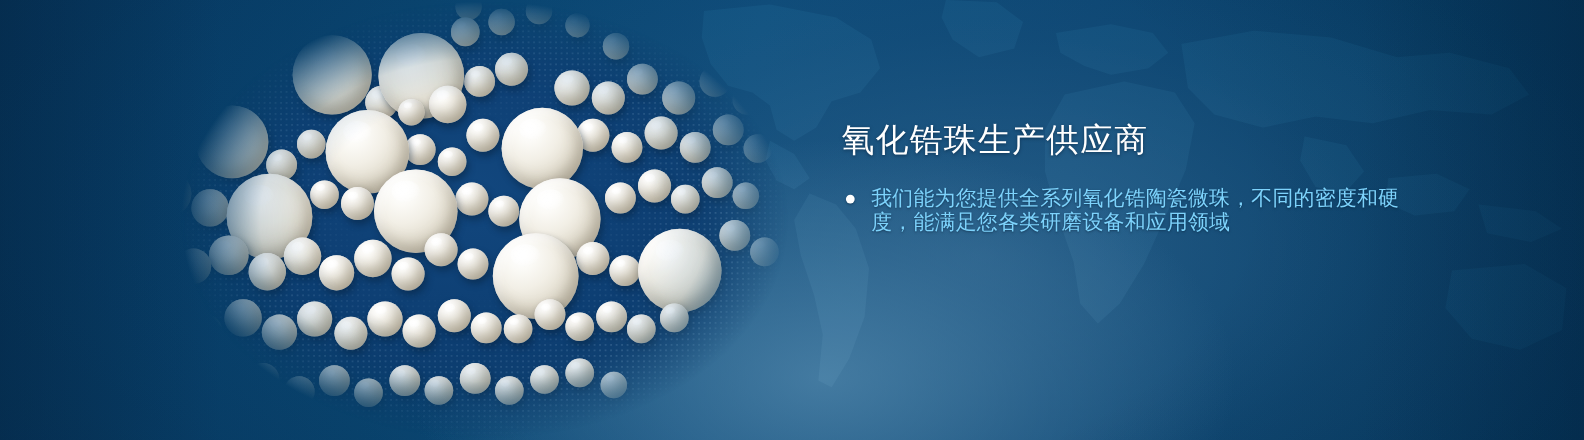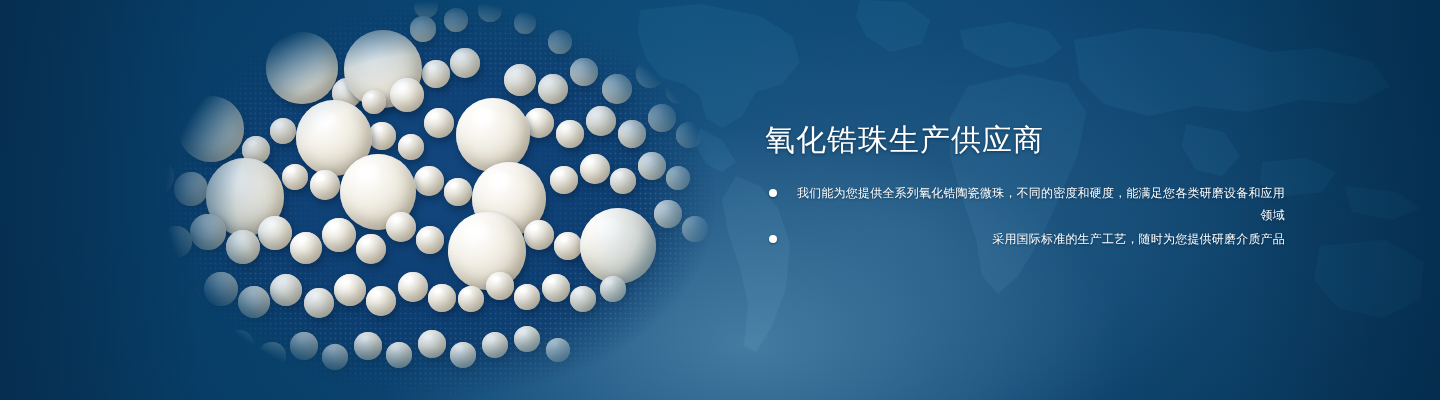--- a/index.html
+++ b/index.html
@@ -76,48 +76,47 @@
     left:21%; top:13%;
     width:34%; height:26%;
     border-radius:50%;
     background:radial-gradient(ellipse at 40% 38%, rgba(255,255,255,.96) 0%, rgba(255,255,255,.55) 48%, rgba(255,255,255,0) 78%);
     filter:blur(.6px);
   }
 
   
   .copy{
     position:absolute;
-    left:765px; top:120px;
+    left:765px; top:108px;
     width:520px;
   }
   .headline{
     margin:0;
     color:#ffffff;
     font-size:30px;
     font-weight:400;
     line-height:40px;
     letter-spacing:1px;
     text-shadow:0 1px 3px rgba(2,22,42,.55);
     white-space:nowrap;
   }
   .bullets{
     list-style:none;
     margin:22px 0 0 0;
     padding:0;
   }
   .bullet{
     position:relative;
     padding-left:27px;
-    color:#ffffff;
-    font-size:12px;
+    color:#7dd3fc;
+    font-size:19px;
     line-height:22px;
     letter-spacing:.2px;
     text-shadow:0 1px 2px rgba(2,22,42,.5);
     margin-bottom:2px;
-    text-align:right;
   }
   .bullet-dot{
     position:absolute;
     left:4px; top:7px;
     width:8px; height:8px;
     border-radius:50%;
     background:#ffffff;
     box-shadow:0 1px 2px rgba(2,22,42,.45);
   }
   .bullet-text{display:block;}
@@ -261,20 +260,16 @@
   </div>
 
   <div class="copy">
     <h1 class="headline">氧化锆珠生产供应商</h1>
 
     <ul class="bullets" id="bullet-list">
         <li class="bullet">
           <span class="bullet-dot"></span>
           <span class="bullet-text">我们能为您提供全系列氧化锆陶瓷微珠，不同的密度和硬度，能满足您各类研磨设备和应用领域</span>
         </li>
-        <li class="bullet">
-          <span class="bullet-dot"></span>
-          <span class="bullet-text">采用国际标准的生产工艺，随时为您提供研磨介质产品</span>
-        </li>
       </ul>
   </div>
 
 </div>
 
 </body></html>

